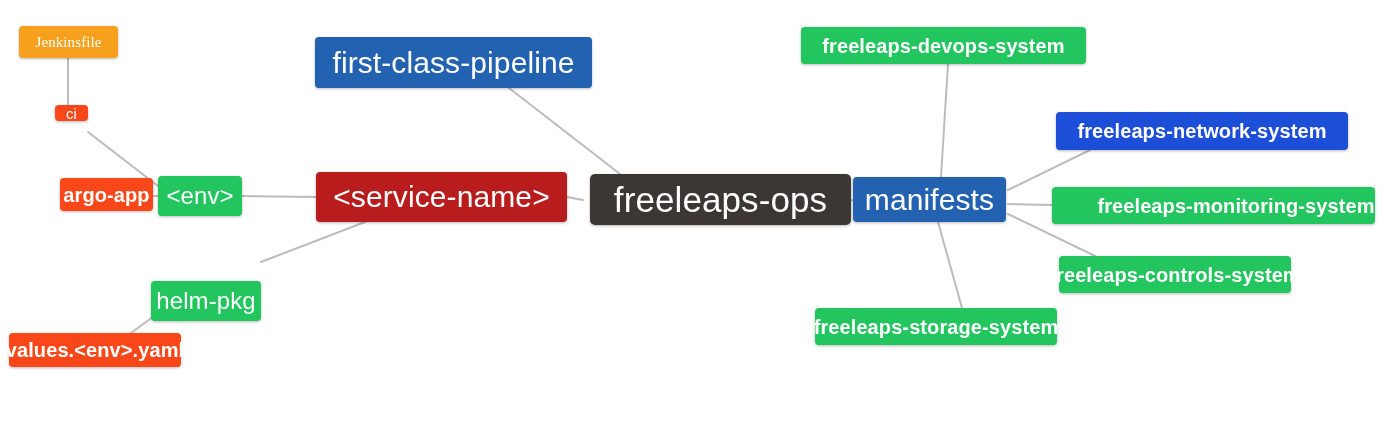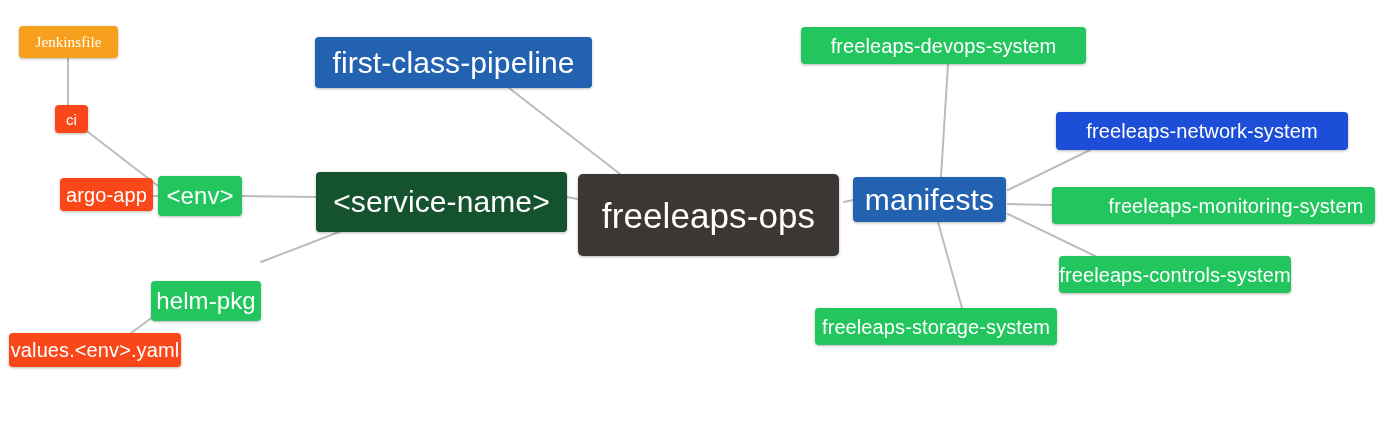--- a/index.html
+++ b/index.html
@@ -46,20 +46,21 @@
     border-radius: 5px;
   }
   .node.lvl-1 {
     font-size: 30px;
   }
   .node.lvl-2 {
     font-size: 24px;
   }
   .node.lvl-3 {
     font-size: 20px;
+    font-weight: bold;
   }
   .node.lvl-4 {
     font-size: 15px;
   }
 </style>
 </head>
 <body>
 
 <div id="mindmap">
   <svg id="edges" viewBox="0 0 1390 421" xmlns="http://www.w3.org/2000/svg">
@@ -72,39 +73,39 @@
       <line x1="158" y1="196" x2="124" y2="195" stroke="#bcbcbc" stroke-width="2" stroke-linecap="round"></line>
       <line x1="68" y1="105" x2="68" y2="58" stroke="#bcbcbc" stroke-width="2" stroke-linecap="round"></line>
       <line x1="180" y1="297" x2="131" y2="333" stroke="#bcbcbc" stroke-width="2" stroke-linecap="round"></line>
       <line x1="941" y1="177" x2="948" y2="64" stroke="#bcbcbc" stroke-width="2" stroke-linecap="round"></line>
       <line x1="1008" y1="190" x2="1090" y2="150" stroke="#bcbcbc" stroke-width="2" stroke-linecap="round"></line>
       <line x1="1008" y1="204" x2="1052" y2="205" stroke="#bcbcbc" stroke-width="2" stroke-linecap="round"></line>
       <line x1="1008" y1="214" x2="1095" y2="256" stroke="#bcbcbc" stroke-width="2" stroke-linecap="round"></line>
       <line x1="938" y1="222" x2="962" y2="308" stroke="#bcbcbc" stroke-width="2" stroke-linecap="round"></line>
     </svg>
   <div id="node-layer">
-      <div class="node lvl-root" style="left: 578px; top: 174px; width: 261px; height: 82px; background: rgb(61, 55, 51);">
+      <div class="node lvl-root" style="left: 590px; top: 174px; width: 261px; height: 51px; background: rgb(61, 55, 51);">
         <span>freeleaps-ops</span>
       </div>
-      <div class="node lvl-1" style="left: 316px; top: 172px; width: 251px; height: 60px; background: #14532d;">
+      <div class="node lvl-1" style="left: 316px; top: 172px; width: 251px; height: 50px; background: #b91c1c;">
         <span>&lt;service-name&gt;</span>
       </div>
       <div class="node lvl-1" style="left: 853px; top: 177px; width: 153px; height: 45px; background: rgb(34, 98, 176);">
         <span>manifests</span>
       </div>
       <div class="node lvl-1" style="left: 315px; top: 37px; width: 277px; height: 51px; background: rgb(34, 98, 176);">
         <span>first-class-pipeline</span>
       </div>
       <div class="node lvl-2" style="left: 158px; top: 176px; width: 84px; height: 40px; background: rgb(34, 197, 94);">
         <span>&lt;env&gt;</span>
       </div>
       <div class="node lvl-2" style="left: 151px; top: 257px; width: 110px; height: 40px; background: rgb(34, 197, 94); margin-top: 24px;">
         <span>helm-pkg</span>
       </div>
-      <div class="node lvl-4" style="left: 55px; top: 105px; width: 33px; height: 28px; background: rgb(249, 71, 26);">
+      <div class="node lvl-4" style="left: 55px; top: 105px; width: 33px; height: 16px; background: rgb(249, 71, 26); align-items: flex-end;">
         <span>ci</span>
       </div>
       <div class="node lvl-4" style="left: 19px; top: 26px; width: 99px; height: 32px; background: rgb(247, 160, 29); font-family: Liberation Serif, serif;">
         <span>Jenkinsfile</span>
       </div>
       <div class="node lvl-3" style="left: 31px; top: 178px; width: 93px; height: 33px; background: rgb(249, 71, 26); margin-left: 29px;">
         <span>argo-app</span>
       </div>
       <div class="node lvl-3" style="left: 9px; top: 333px; width: 172px; height: 34px; background: rgb(249, 71, 26);">
         <span>values.&lt;env&gt;.yaml</span>

